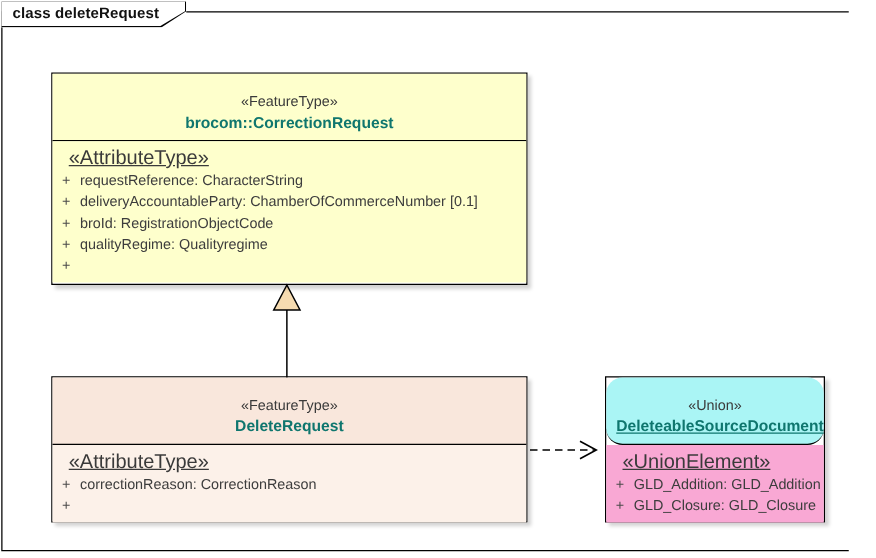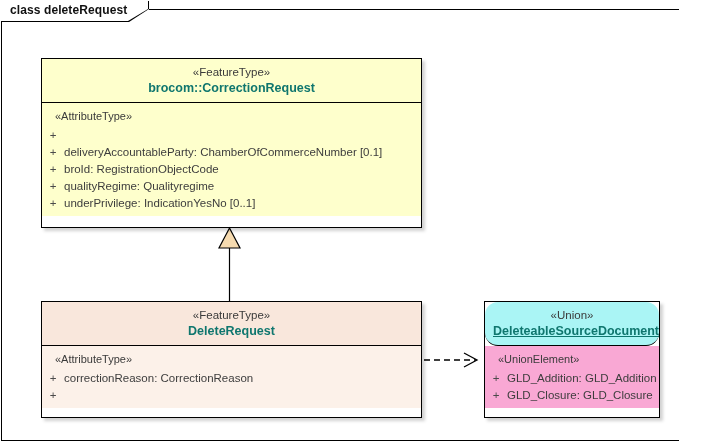--- a/index.html
+++ b/index.html
@@ -69,21 +69,21 @@
   
   .uml-box {
     position: absolute;
     box-sizing: border-box;
     border: 1px solid #000000;
     box-shadow: 3px 3px 3px rgba(0,0,0,0.18);
     z-index: 3;
   }
   .uml-head {
     box-sizing: border-box;
-    padding: 6px 8px 5px 8px;
+    padding: 16px 8px 5px 8px;
     text-align: center;
     border-bottom: 1px solid #000000;
   }
   .stereo {
     font-size: 11.5px;
     color: #3a3a3a;
     line-height: 15px;
     white-space: nowrap;
   }
   .cls-name {
@@ -95,25 +95,26 @@
   }
   .cls-name.underline {
     text-decoration: underline;
   }
   .uml-body {
     box-sizing: border-box;
     padding: 5px 0 4px 0;
     overflow: hidden;
   }
   .compartment-stereo {
-    font-size: 11px;
+    font-size: 16px;
     color: #3a3a3a;
     padding: 1px 0 3px 13px;
     line-height: 15px;
     white-space: nowrap;
+    text-decoration: underline;
   }
   .attr-row {
     display: flex;
     align-items: baseline;
     line-height: 17px;
     white-space: nowrap;
   }
   .attr-vis {
     width: 22px;
     min-width: 22px;
@@ -170,36 +171,36 @@
 
   <div class="uml-box theme-yellow" style="left:41px; top:58px; width:381px; height:170px;">
     <div class="uml-head">
       <div class="stereo">«FeatureType»</div>
       <div class="cls-name">brocom::CorrectionRequest</div>
     </div>
     <div class="uml-body">
       <div class="compartment-stereo">«AttributeType»</div>
       <div class="attr-row">
         <span class="attr-vis">+</span>
+        <span class="attr-text">requestReference: CharacterString</span>
       </div>
       <div class="attr-row">
         <span class="attr-vis">+</span>
         <span class="attr-text">deliveryAccountableParty: ChamberOfCommerceNumber [0.1]</span>
       </div>
       <div class="attr-row">
         <span class="attr-vis">+</span>
         <span class="attr-text">broId: RegistrationObjectCode</span>
       </div>
       <div class="attr-row">
         <span class="attr-vis">+</span>
         <span class="attr-text">qualityRegime: Qualityregime</span>
       </div>
       <div class="attr-row">
         <span class="attr-vis">+</span>
-        <span class="attr-text">underPrivilege: IndicationYesNo [0..1]</span>
       </div>
     </div>
   </div>
 
   <div class="uml-box theme-peach" style="left:41px; top:301px; width:381px; height:117px;">
     <div class="uml-head">
       <div class="stereo">«FeatureType»</div>
       <div class="cls-name">DeleteRequest</div>
     </div>
     <div class="uml-body">

